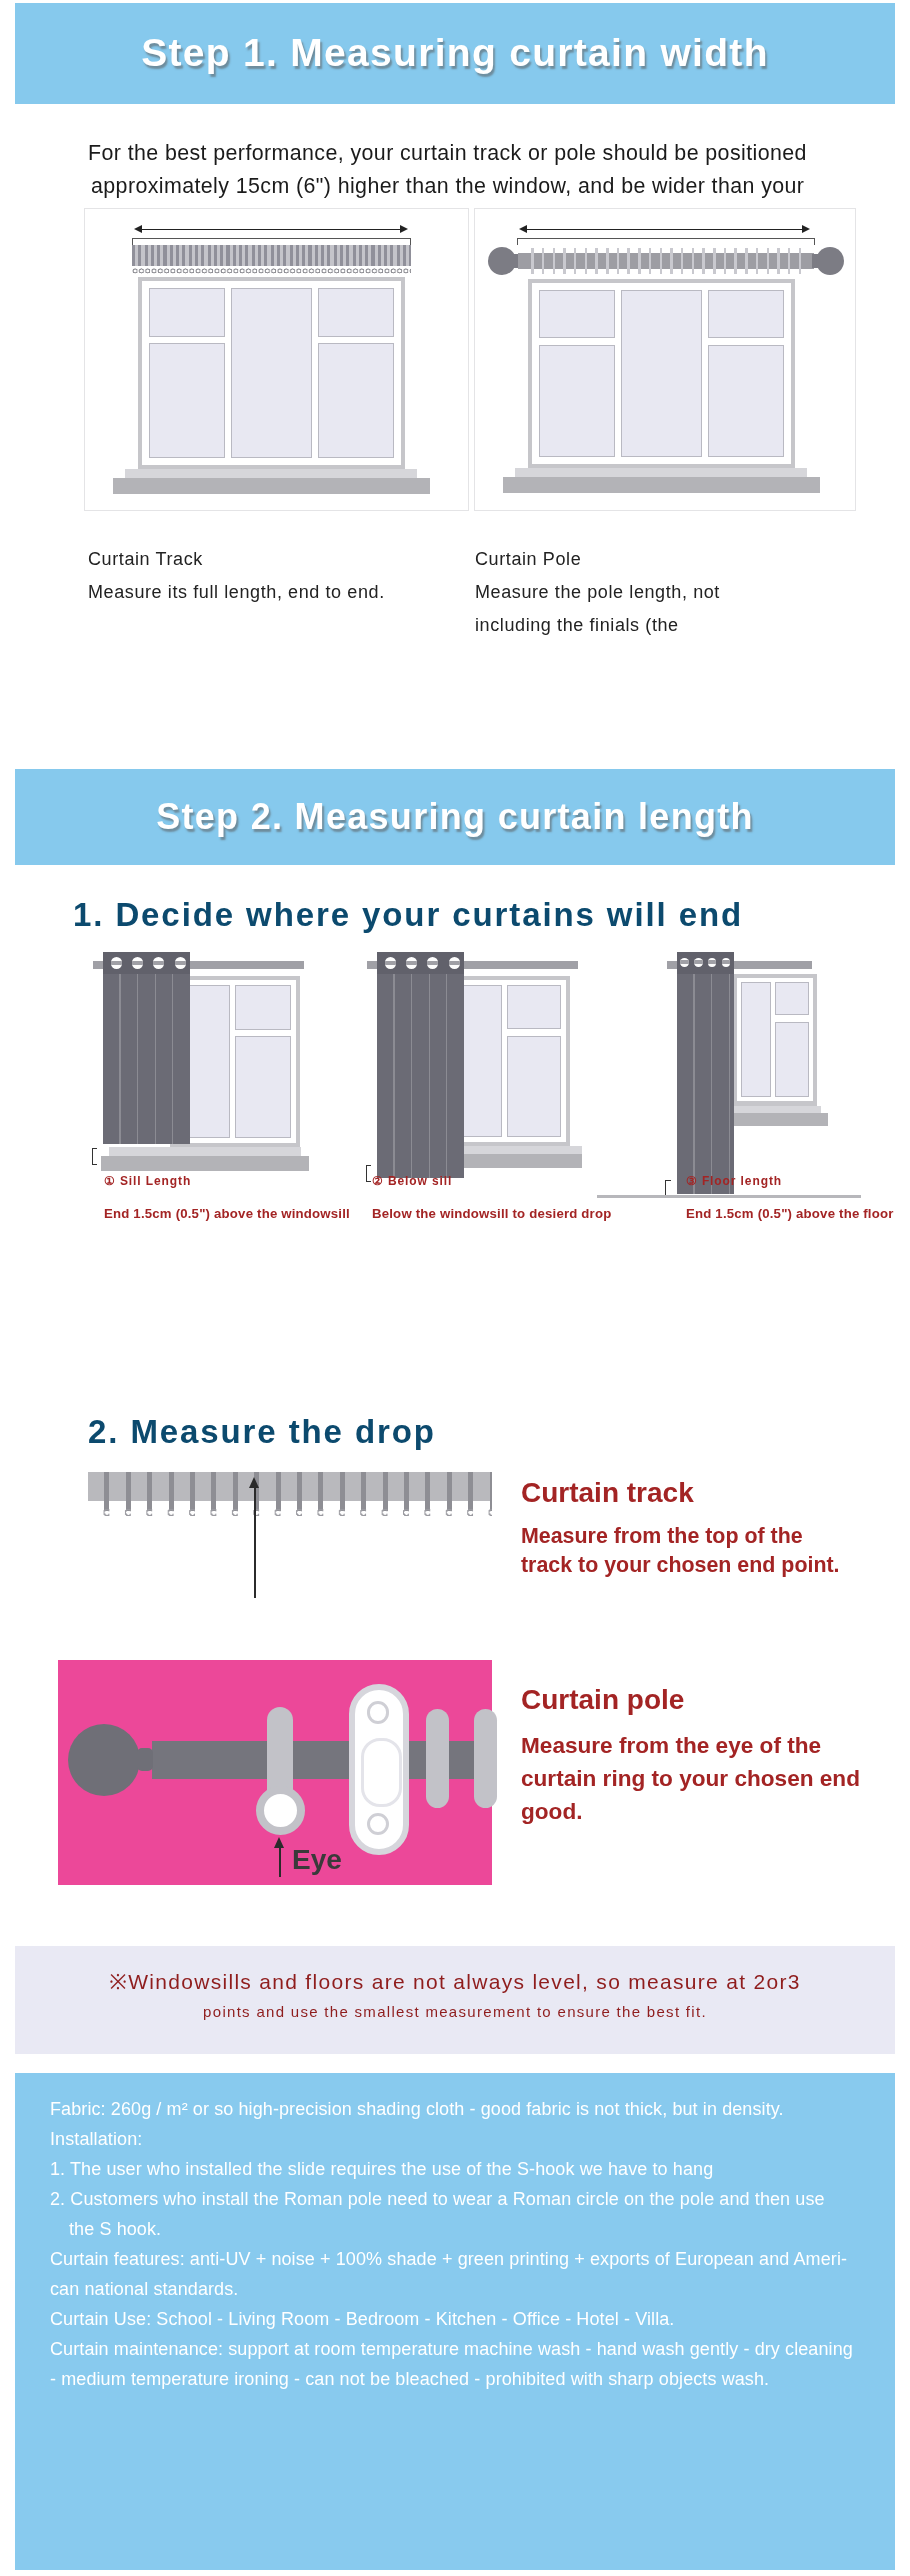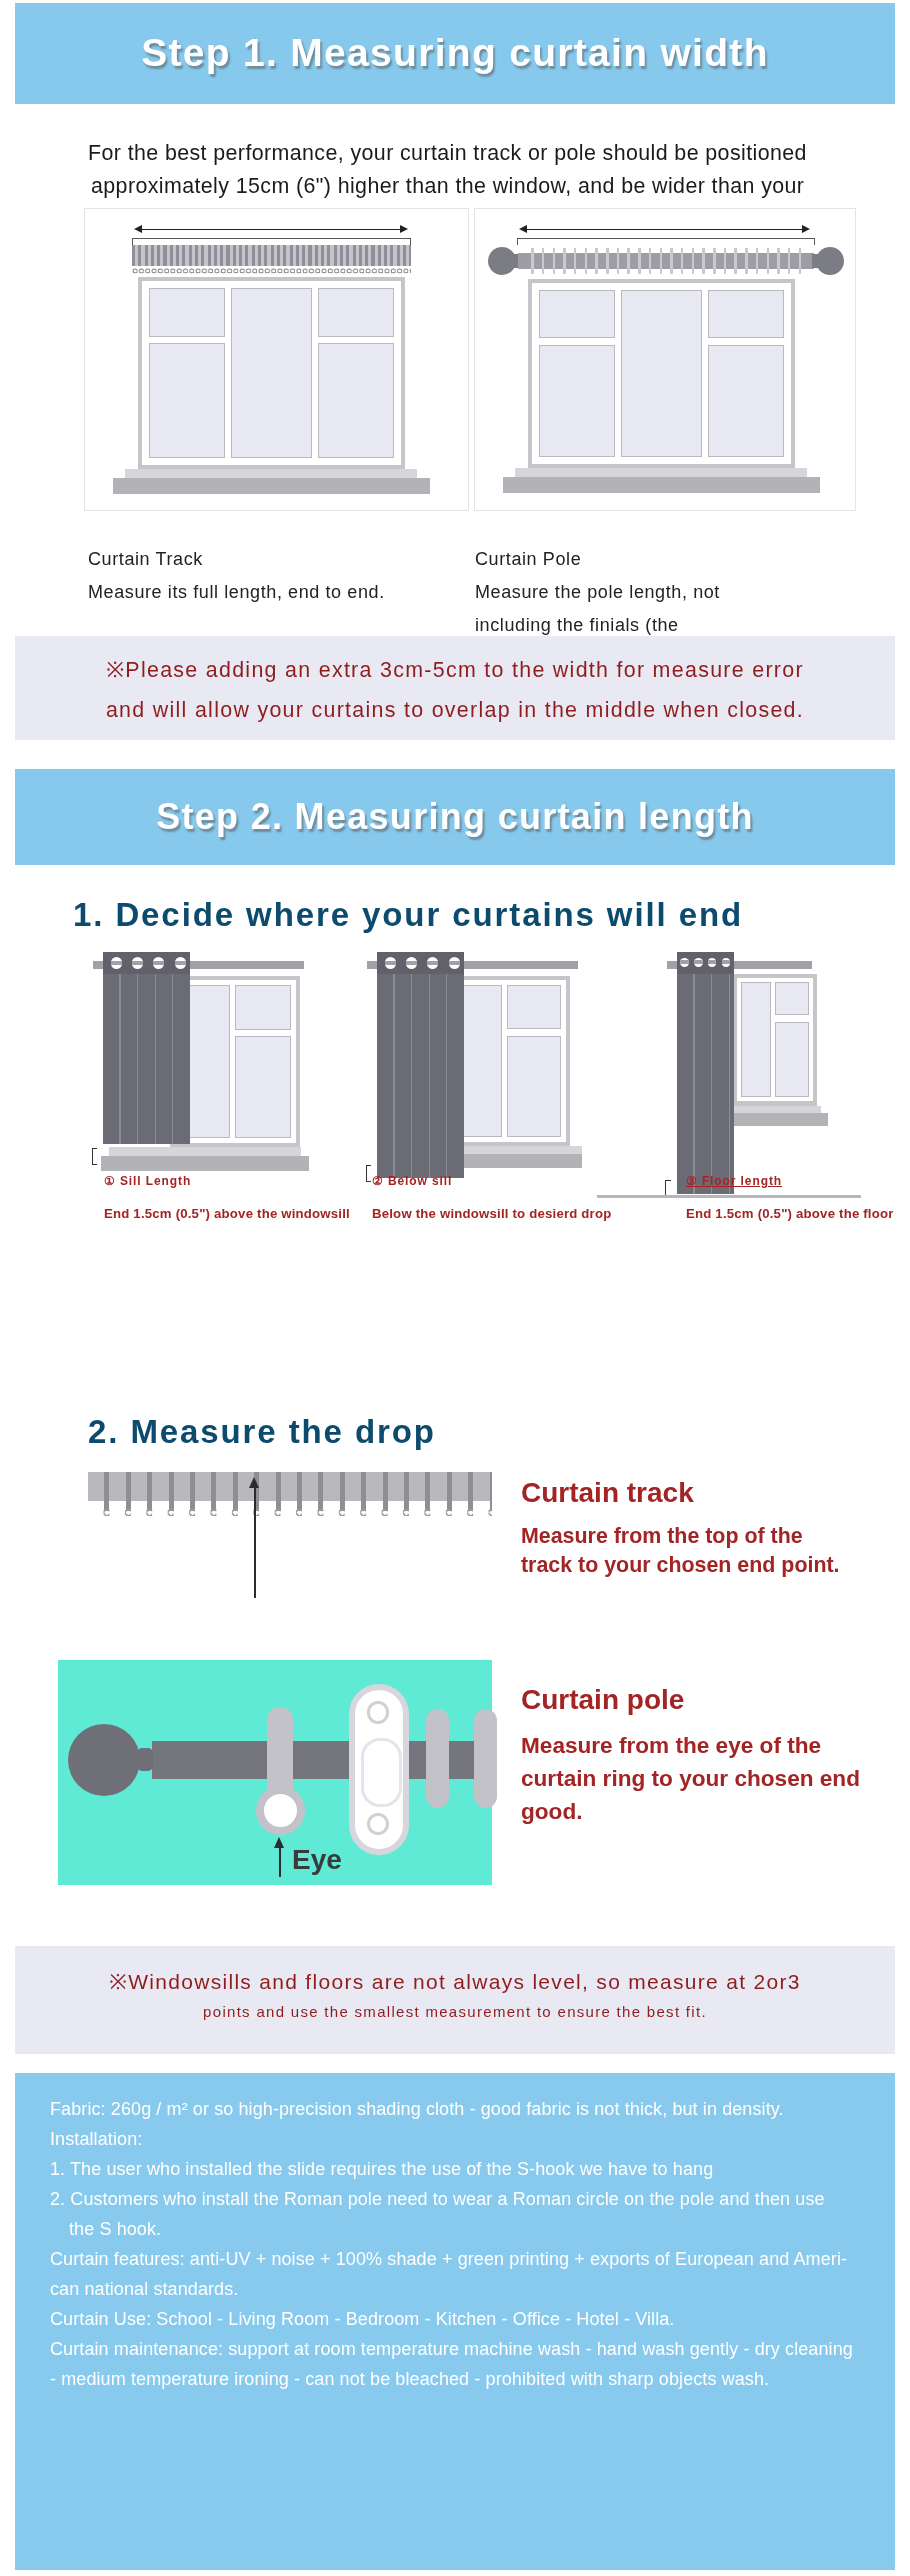--- a/index.html
+++ b/index.html
@@ -66,21 +66,21 @@
 
   
   #trackbar3{background:#b9b9bd;}
   .hookstripes{background:repeating-linear-gradient(90deg,rgba(0,0,0,0) 0 16.4px,#8e8e94 16.4px 21.4px);}
   .looprow3{background-image:radial-gradient(circle 3.8px at 19px 4.4px,rgba(0,0,0,0) 2px,#9a9aa0 2.4px 3.5px,rgba(0,0,0,0) 3.9px);
             background-size:21.4px 8.8px;background-repeat:repeat-x;}
   .uparrow-head{width:0;height:0;border-left:5.7px solid transparent;border-right:5.7px solid transparent;border-bottom:11.3px solid #2b2b2b;}
   .uparrow-shaft{background:#2b2b2b;}
 
   
-  #polefig{background:#5eead4;}
+  #polefig{background:#ec4899;}
   .pole3{background:#75757d;}
   .ball3{border-radius:50%;background:#6f6f77;}
   .knob3{background:#6f6f77;border-radius:5px;}
   .ring3{background:#c2c2c8;border-radius:13.2px;}
   .eye3{border:8.2px solid #c2c2c8;background:#fff;border-radius:50%;box-sizing:border-box;}
   .plate3{background:#fff;border:6.3px solid #d6d6dc;border-radius:30px;box-sizing:border-box;}
   .screw{position:absolute;width:16.4px;height:16.4px;border:3.8px solid #cfcfd5;border-radius:50%;box-sizing:content-box;}
   .slot{position:absolute;border:3.8px solid #e4e4ea;border-radius:19px;}
   .eyelabel{font-size:28px;font-weight:bold;color:#3a3a3a;}
 
@@ -165,24 +165,20 @@
   <div class="abs cap" style="left:88px;top:543px;">
     <div>Curtain Track</div>
     <div>Measure its full length, end to end.</div>
   </div>
   <div class="abs cap" style="left:475px;top:543px;">
     <div>Curtain Pole</div>
     <div>Measure the pole length, not</div>
     <div>including the finials (the</div>
   </div>
 
-  <div class="abs note" style="top:636px;height:104px;padding-top:14px;box-sizing:border-box;">
-    <div class="nl">※Please adding an extra 3cm-5cm to the width for measure error</div>
-    <div class="nl">and will allow your curtains to overlap in the middle when closed.</div>
-  </div>
 
   <div class="abs banner" id="banner2">
     <span class="t">Step 2. Measuring curtain length</span>
   </div>
 
   <div class="abs h2" style="left:73px;top:896px;">1. Decide where your curtains will end</div>
 
   <div class="abs" style="left:88px;top:951px;width:220px;height:226px;">
     <div class="abs rod" style="left:5px;top:10px;width:211px;height:8.2px;"></div>
     <div class="abs winframe" style="left:82px;top:25px;width:130px;height:171px;">
@@ -283,21 +279,21 @@
         </span>
     </div>
     <div class="abs lbr" style="left:11.3px;top:229px;height:14px;"></div>
   </div>
   <div class="abs floorline" style="left:597px;top:1195px;width:264px;height:2.5px;"></div>
 
   <div class="abs figlabel" style="left:104px;top:1174px;">① Sill Length</div>
   <div class="abs figcap" style="left:104px;top:1206px;">End 1.5cm (0.5") above the windowsill</div>
   <div class="abs figlabel" style="left:372px;top:1174px;">② Below sill</div>
   <div class="abs figcap" style="left:372px;top:1206px;">Below the windowsill to desierd drop</div>
-  <div class="abs figlabel" style="left:686px;top:1174px;text-decoration:underline;">③ Floor length</div>
+  <div class="abs figlabel" style="left:686px;top:1174px;">③ Floor length</div>
   <div class="abs figcap" style="left:686px;top:1206px;">End 1.5cm (0.5") above the floor</div>
 
 
   <div class="abs h2" style="left:88px;top:1413px;">2. Measure the drop</div>
 
   <div class="abs" style="left:88px;top:1469px;width:409px;height:132px;">
     <div class="abs" id="trackbar3" style="left:0;top:2.5px;width:404px;height:29px;"></div>
     <div class="abs hookstripes" style="left:0;top:2.5px;width:404px;height:39px;"></div>
     <div class="abs looprow3" style="left:0;top:39px;width:404px;height:8.8px;"></div>
     <div class="abs uparrow-head" style="left:161px;top:7.5px;"></div>

